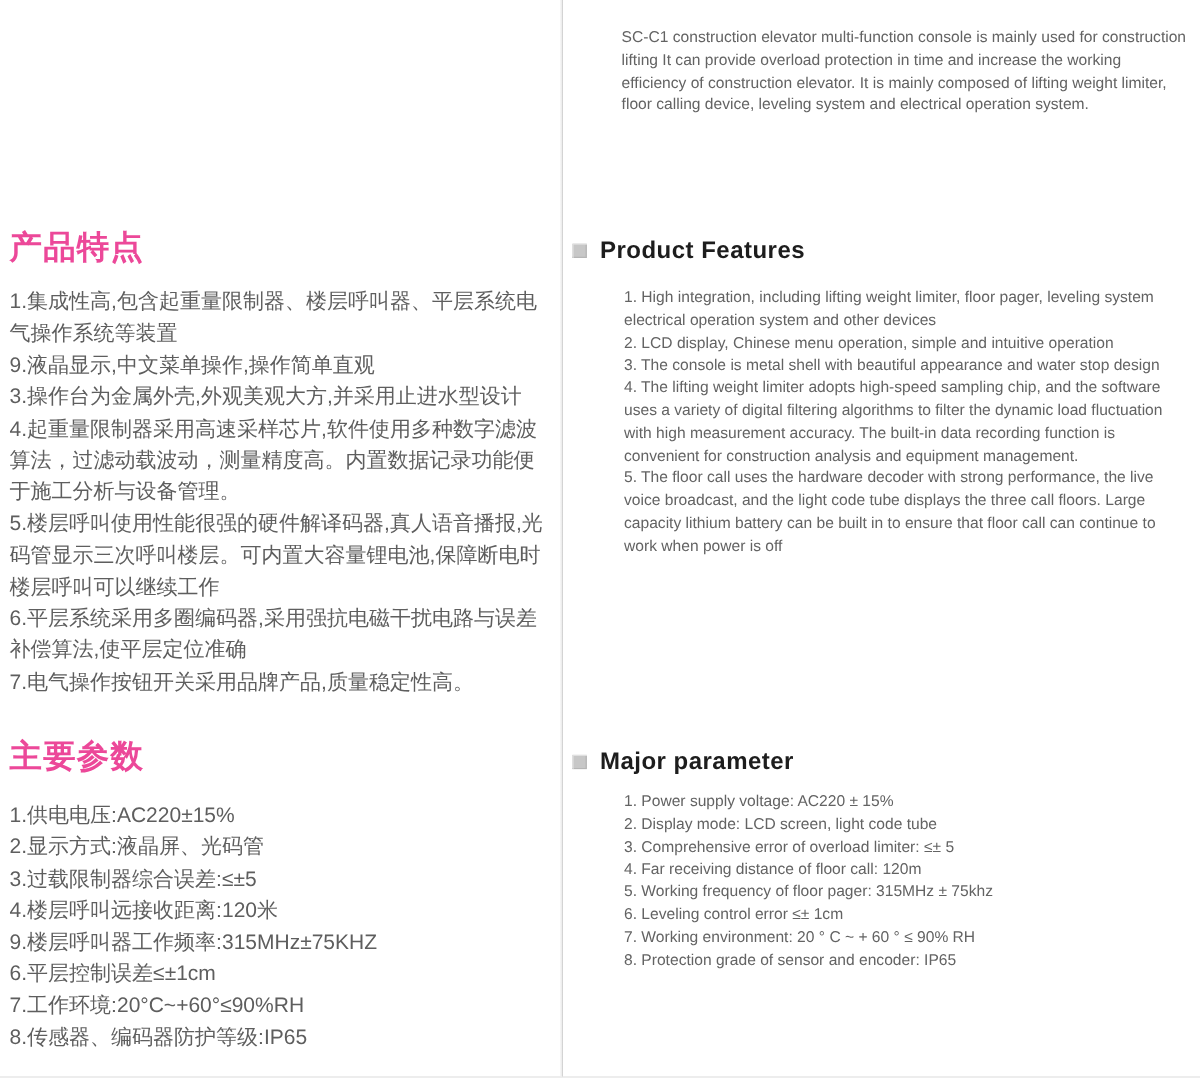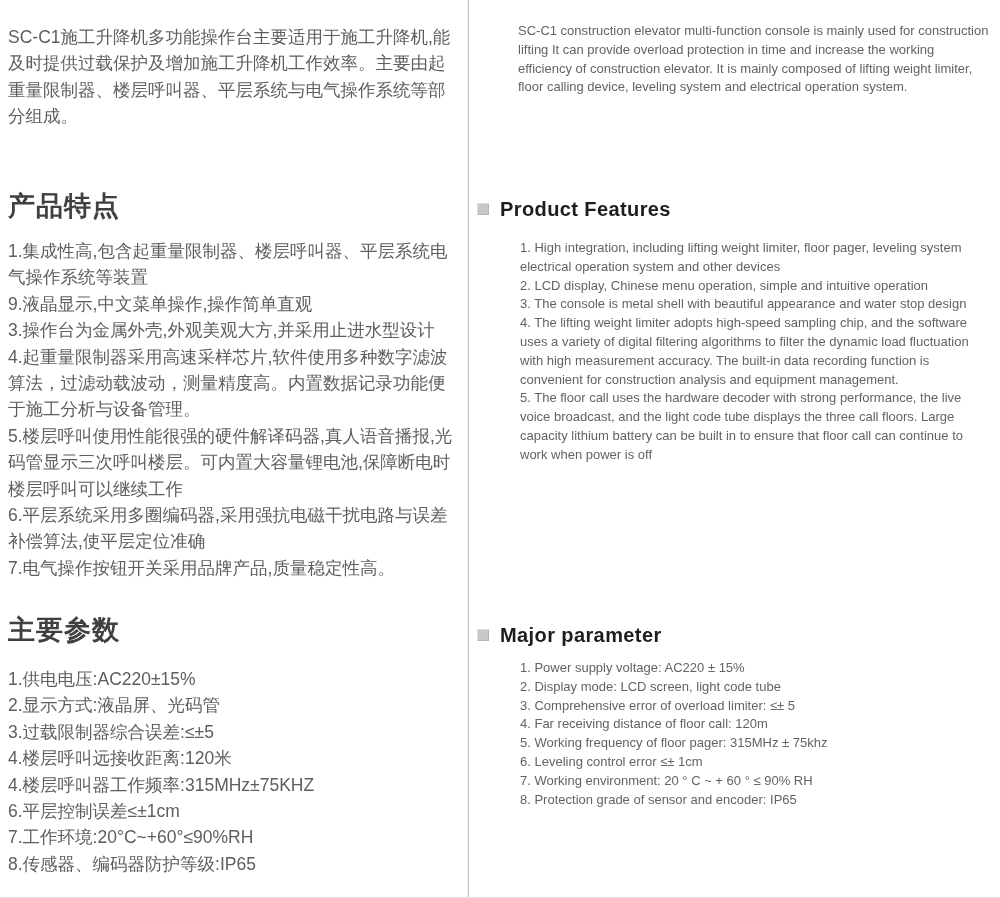--- a/index.html
+++ b/index.html
@@ -22,21 +22,21 @@
   }
 
   
   .cn-text { color:#5e5e5e; font-size:17.5px; line-height:26.4px; }
   .cn-intro {
     position:absolute; left:8px; top:24px; width:454px;
   }
   .cn-heading {
     position:absolute; left:8px;
     font-size:27px; line-height:32px; font-weight:600;
-    color:#404040; letter-spacing:1px;
+    color:#ec4899; letter-spacing:1px;
   }
   #cn-features-heading { top:190px; }
   #cn-params-heading   { top:614px; }
   .cn-list {
     position:absolute; left:8px; width:454px;
     list-style:none;
   }
   #cn-features { top:238px; }
   #cn-params   { top:666px; }
 
@@ -69,42 +69,41 @@
   #en-features { top:239px; }
   #en-params   { top:659px; }
 </style>
 </head>
 <body>
 
 <div class="page">
 
   <div class="divider"></div>
 
-  <p class="cn-intro cn-text">SC-C1施工升降机多功能操作台主要适用于施工升降机,能及时提供过载保护及增加施工升降机工作效率。主要由起重量限制器、楼层呼叫器、平层系统与电气操作系统等部分组成。</p>
 
   <h2 class="cn-heading" id="cn-features-heading">产品特点</h2>
 
   <ul class="cn-list cn-text" id="cn-features">
     <li>1.集成性高,包含起重量限制器、楼层呼叫器、平层系统电气操作系统等装置</li>
     <li>9.液晶显示,中文菜单操作,操作简单直观</li>
     <li>3.操作台为金属外壳,外观美观大方,并采用止进水型设计</li>
     <li>4.起重量限制器采用高速采样芯片,软件使用多种数字滤波算法，过滤动载波动，测量精度高。内置数据记录功能便于施工分析与设备管理。</li>
     <li>5.楼层呼叫使用性能很强的硬件解译码器,真人语音播报,光码管显示三次呼叫楼层。可内置大容量锂电池,保障断电时楼层呼叫可以继续工作</li>
     <li>6.平层系统采用多圈编码器,采用强抗电磁干扰电路与误差补偿算法,使平层定位准确</li>
     <li>7.电气操作按钮开关采用品牌产品,质量稳定性高。</li>
   </ul>
 
   <h2 class="cn-heading" id="cn-params-heading">主要参数</h2>
 
   <ul class="cn-list cn-text" id="cn-params">
     <li>1.供电电压:AC220±15%</li>
     <li>2.显示方式:液晶屏、光码管</li>
     <li>3.过载限制器综合误差:≤±5</li>
     <li>4.楼层呼叫远接收距离:120米</li>
-    <li>4.楼层呼叫器工作频率:315MHz±75KHZ</li>
+    <li>9.楼层呼叫器工作频率:315MHz±75KHZ</li>
     <li>6.平层控制误差≤±1cm</li>
     <li>7.工作环境:20°C~+60°≤90%RH</li>
     <li>8.传感器、编码器防护等级:IP65</li>
   </ul>
 
   <p class="en-intro en-text">SC-C1 construction elevator multi-function console is mainly used for construction lifting It can provide overload protection in time and increase the working efficiency of construction elevator. It is mainly composed of lifting weight limiter, floor calling device, leveling system and electrical operation system.</p>
 
   <div class="en-heading" id="en-features-heading">
     <span class="section-square"></span>
     <span class="en-heading-text">Product Features</span>

